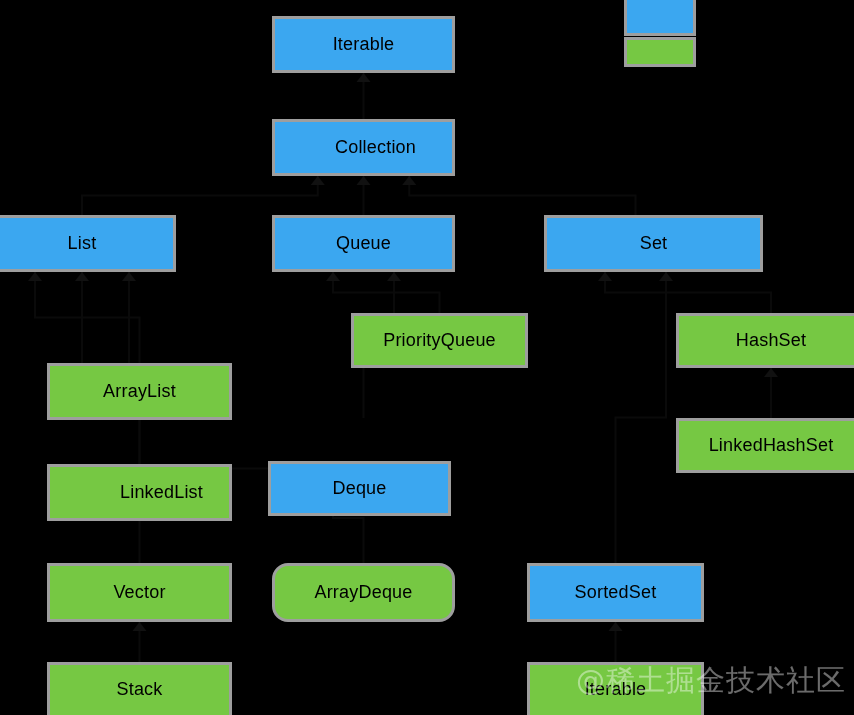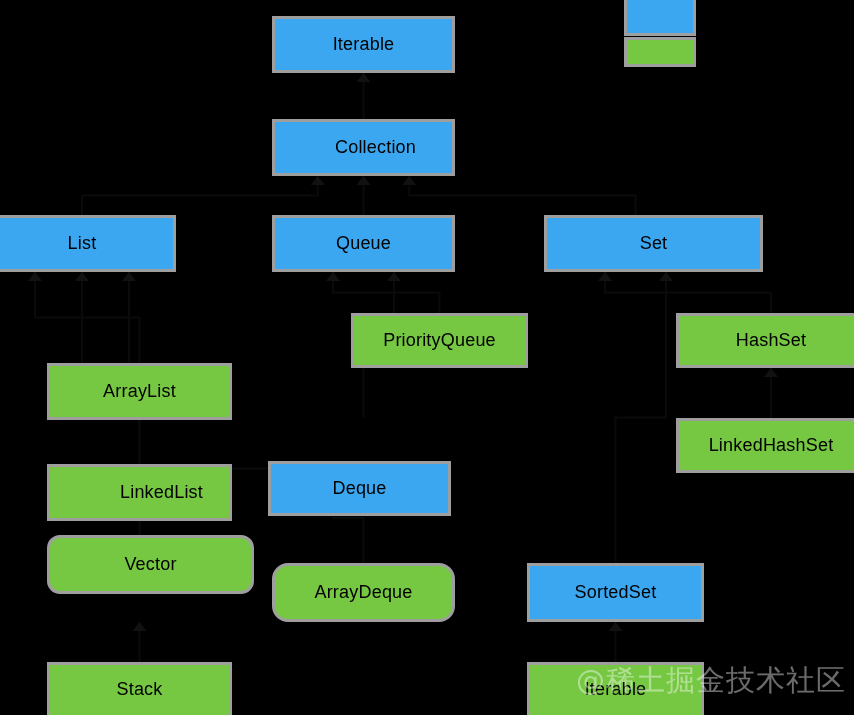--- a/index.html
+++ b/index.html
@@ -181,21 +181,21 @@
       </div>
       <div class="node iface" style="left: 268px; top: 418px; width: 183px; height: 55px; margin-top: 43px;">
         <span>Deque</span>
       </div>
       <div class="node impl" style="left: 676px; top: 418px; width: 190px; height: 55px;">
         <span>LinkedHashSet</span>
       </div>
       <div class="node impl" style="left: 47px; top: 464px; width: 185px; height: 57px; padding-left: 44px;">
         <span>LinkedList</span>
       </div>
-      <div class="node impl" style="left: 47px; top: 535px; width: 207px; height: 59px; border-radius: 13px;">
+      <div class="node impl" style="left: 47px; top: 563px; width: 185px; height: 59px;">
         <span>Vector</span>
       </div>
       <div class="node impl" style="left: 272px; top: 563px; width: 183px; height: 59px; border-radius: 16px;">
         <span>ArrayDeque</span>
       </div>
       <div class="node iface" style="left: 527px; top: 563px; width: 177px; height: 59px;">
         <span>SortedSet</span>
       </div>
       <div class="node impl" style="left: 47px; top: 662px; width: 185px; height: 56px;">
         <span>Stack</span>

